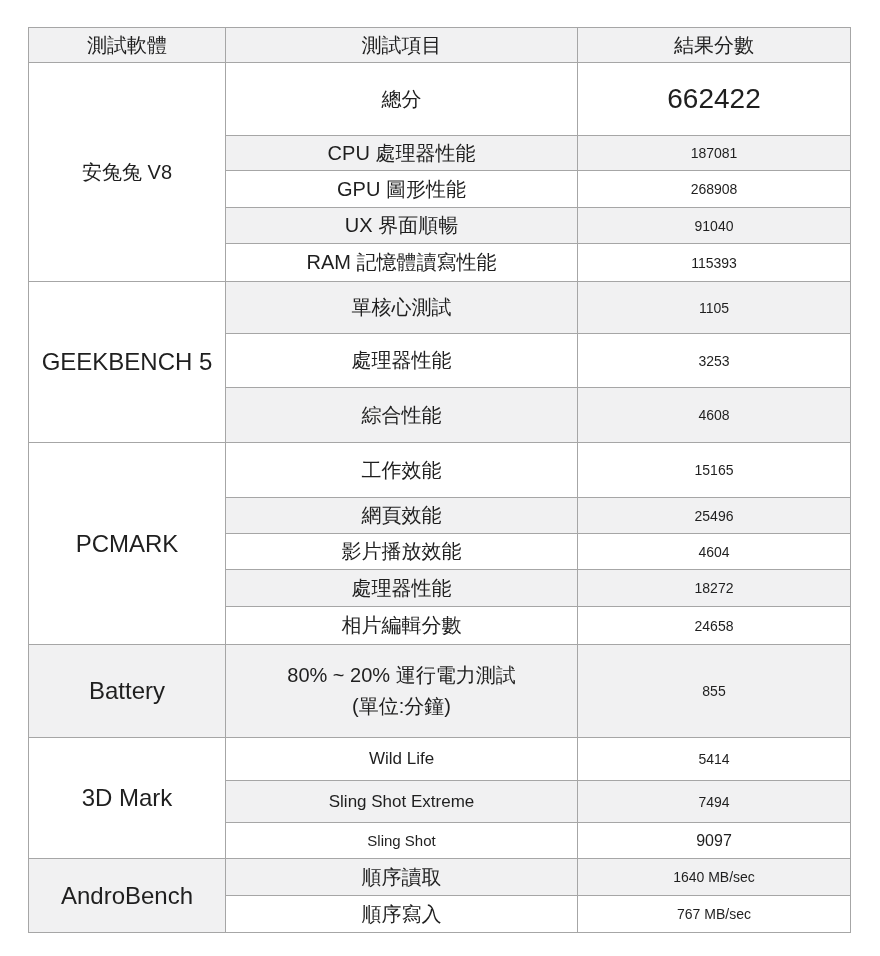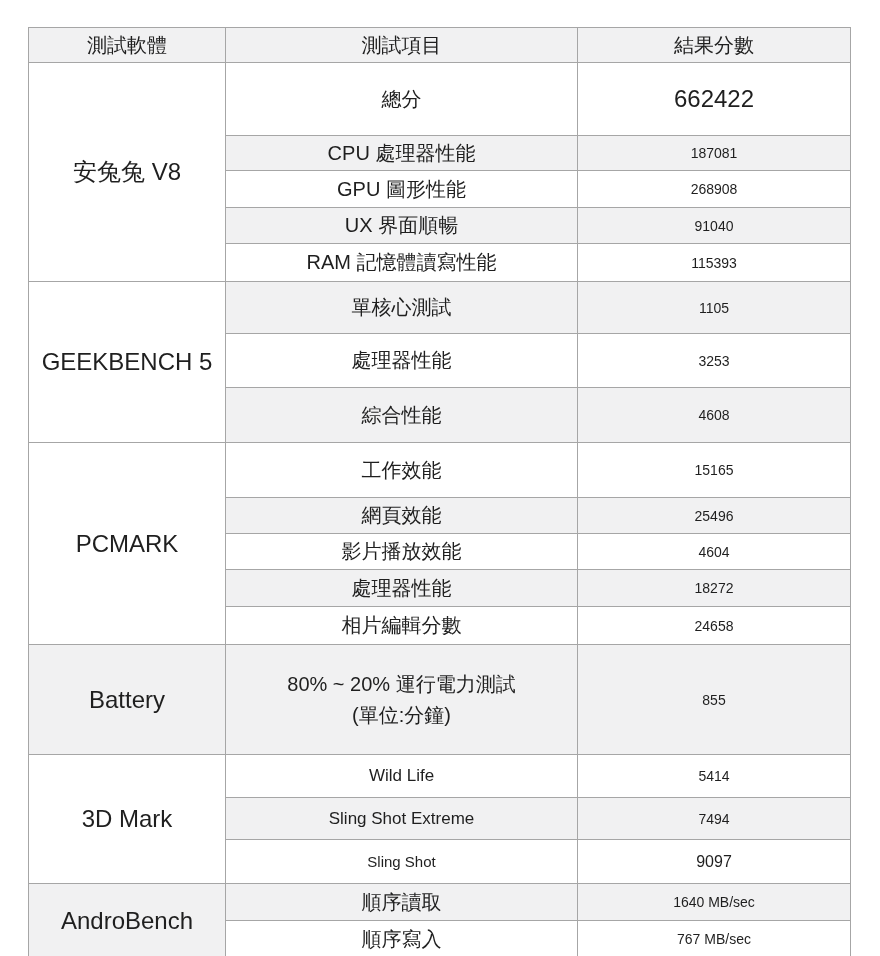--- a/index.html
+++ b/index.html
@@ -33,24 +33,24 @@
     font-weight: normal;
     
     font-family: "Liberation Sans", "DejaVu Sans", serif;
     margin-left: 36px;
   }
   table.bench .shaded { background: #f1f1f2; }
 
   .hdr   { font-size: 20px; color: #262626; }
   .item  { font-size: 20px; }
   .score { font-size: 14px; }
-  .score-big  { font-size: 24px; font-weight: bold; color: #111; }
+  .score-big  { font-size: 28px; font-weight: bold; color: #111; }
   .score-bold { font-weight: bold; color: #111; }
   .software   { font-size: 24px; font-weight: bold; color: #111; }
-  .software-cjk { font-size: 24px; font-weight: bold; color: #111; }
+  .software-cjk { font-size: 20px; font-weight: bold; color: #111; }
   .item-sm  { font-size: 17px; }
   .item-xs  { font-size: 15px; }
   .score-sm { font-size: 16px; }
   .battery-item { font-size: 20px; line-height: 1.55; }
 </style>
 </head>
 <body>
 
 <div class="page">
   <table class="bench">
@@ -118,39 +118,39 @@
     </tr>
     <tr style="height:37px">
       <td class="item shaded">處理器性能</td>
       <td class="score shaded">18272</td>
     </tr>
     <tr style="height:38px">
       <td class="item">相片編輯分數</td>
       <td class="score">24658</td>
     </tr>
 
-    <tr style="height:110px">
+    <tr style="height:93px">
       <td class="software shaded">Battery</td>
       <td class="battery-item shaded">
         <div>80% ~ 20% 運行電力測試</div>
         <div>(單位:分鐘)</div>
       </td>
       <td class="score score-bold shaded">855</td>
     </tr>
 
     <tr style="height:43px">
       <td rowspan="3" class="software">3D Mark</td>
       <td class="item-sm">Wild Life</td>
       <td class="score score-bold">5414</td>
     </tr>
     <tr style="height:42px">
       <td class="item-sm shaded">Sling Shot Extreme</td>
       <td class="score score-bold shaded">7494</td>
     </tr>
-    <tr style="height:44px">
+    <tr style="height:36px">
       <td class="item-xs">Sling Shot</td>
       <td class="score-sm">9097</td>
     </tr>
 
     <tr style="height:37px">
       <td rowspan="2" class="software shaded">AndroBench</td>
       <td class="item shaded">順序讀取</td>
       <td class="score shaded">1640 MB/sec</td>
     </tr>
     <tr style="height:37px">

